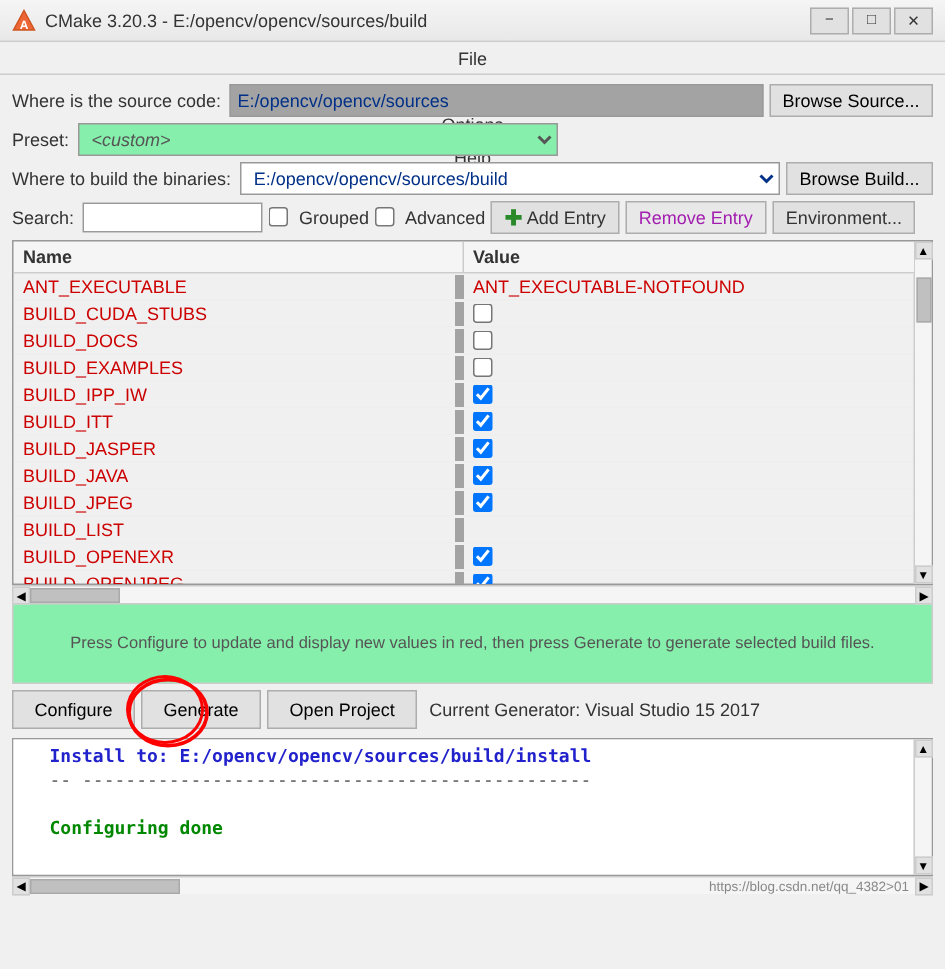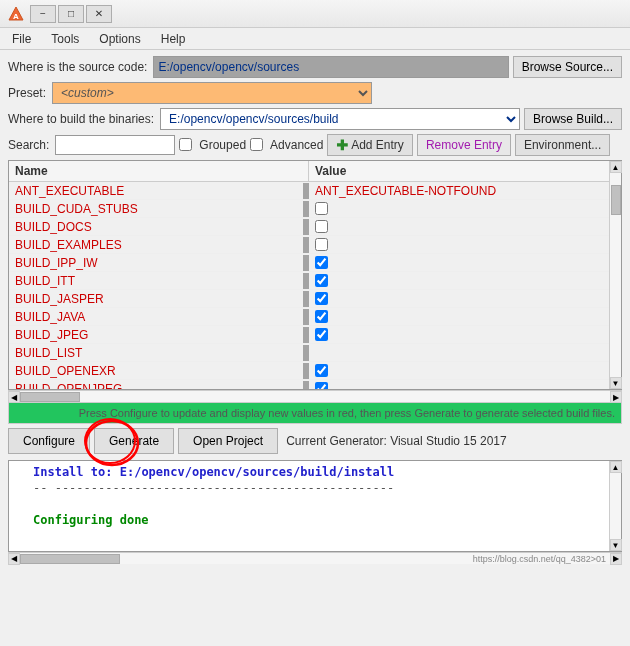--- a/index.html
+++ b/index.html
@@ -50,20 +50,21 @@
       color: #333;
     }
     .menu-bar {
       background: #f0f0f0;
       border-bottom: 1px solid #ccc;
       padding: 2px 4px;
       display: flex;
       gap: 4px;
       height: 22px;
       align-items: center;
+      flex-direction: column;
     }
     .menu-item {
       padding: 2px 8px;
       cursor: pointer;
       color: #333;
       font-size: 12px;
     }
     .main-content {
       background: #f0f0f0;
       padding: 6px 8px;
@@ -106,21 +107,21 @@
     .preset-label {
       color: #333;
       font-size: 12px;
       margin-right: 6px;
       white-space: nowrap;
     }
     .preset-select {
       width: 320px;
       height: 22px;
       border: 1px solid #999;
-      background: #fdba74;
+      background: #86efac;
       font-size: 12px;
       padding: 0 4px;
       color: #555;
       font-style: italic;
     }
     .build-row {
       display: flex;
       align-items: center;
       margin-bottom: 4px;
     }
@@ -236,26 +237,26 @@
       padding: 1px 6px;
       display: flex;
       align-items: center;
     }
     input[type="checkbox"] {
       width: 13px;
       height: 13px;
       cursor: pointer;
     }
     .status-bar {
-      background: #22c55e;
+      background: #86efac;
       border: 1px solid #ccc;
-      padding: 4px 6px;
+      padding: 20px 6px;
       font-size: 11px;
       color: #555;
-      text-align: right;
+      text-align: center;
       margin-bottom: 4px;
     }
     .button-row {
       display: flex;
       align-items: center;
       gap: 4px;
       margin-bottom: 6px;
     }
     .main-action-btn {
       height: 26px;
@@ -357,20 +358,21 @@
 </head>
 <body>
 
 <div class="title-bar">
   <div class="title-bar-icon">
     <svg width="16" height="16" viewBox="0 0 16 16">
       <polygon points="8,1 15,14 1,14" fill="#e63" stroke="#c52" stroke-width="1"></polygon>
       <text x="8" y="13" text-anchor="middle" font-size="8" fill="white" font-weight="bold">A</text>
     </svg>
   </div>
+  <span class="title-bar-text">CMake 3.20.3 - E:/opencv/opencv/sources/build</span>
   <div class="title-bar-controls">
     <button class="title-bar-btn">−</button>
     <button class="title-bar-btn">□</button>
     <button class="title-bar-btn">✕</button>
   </div>
 </div>
 
 <div class="menu-bar">
   <span class="menu-item">File</span>
   <span class="menu-item">Tools</span>

